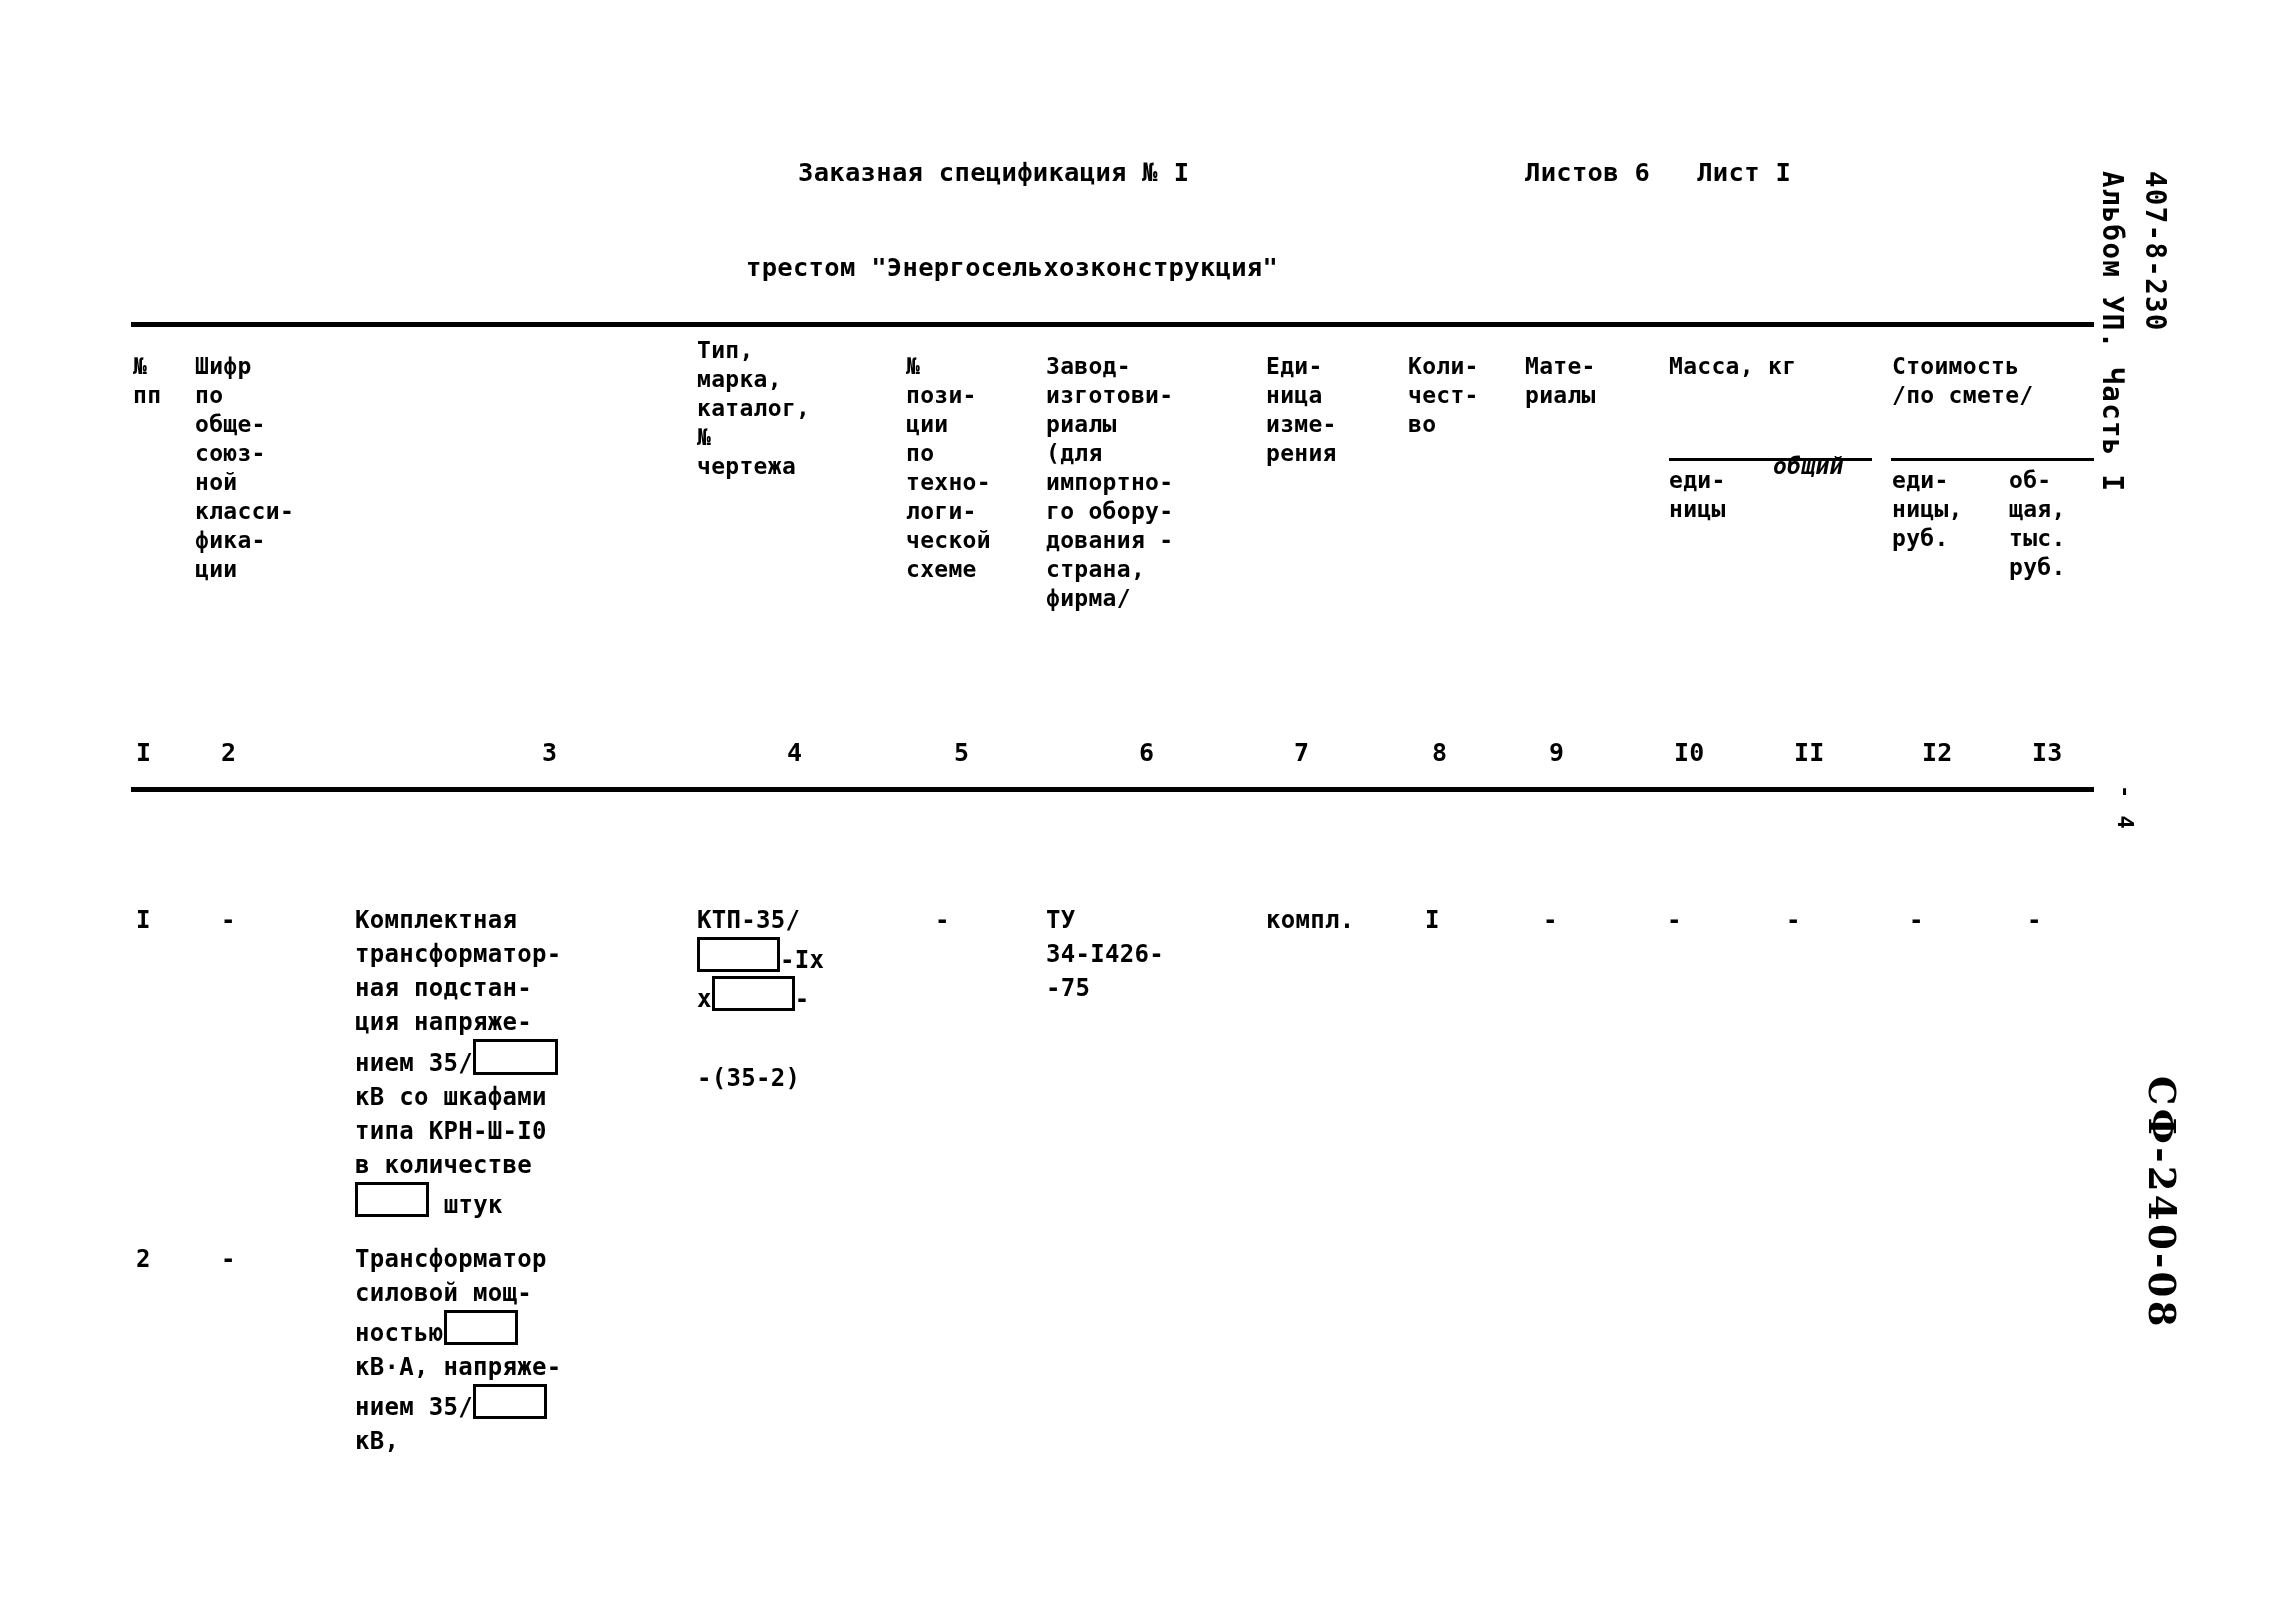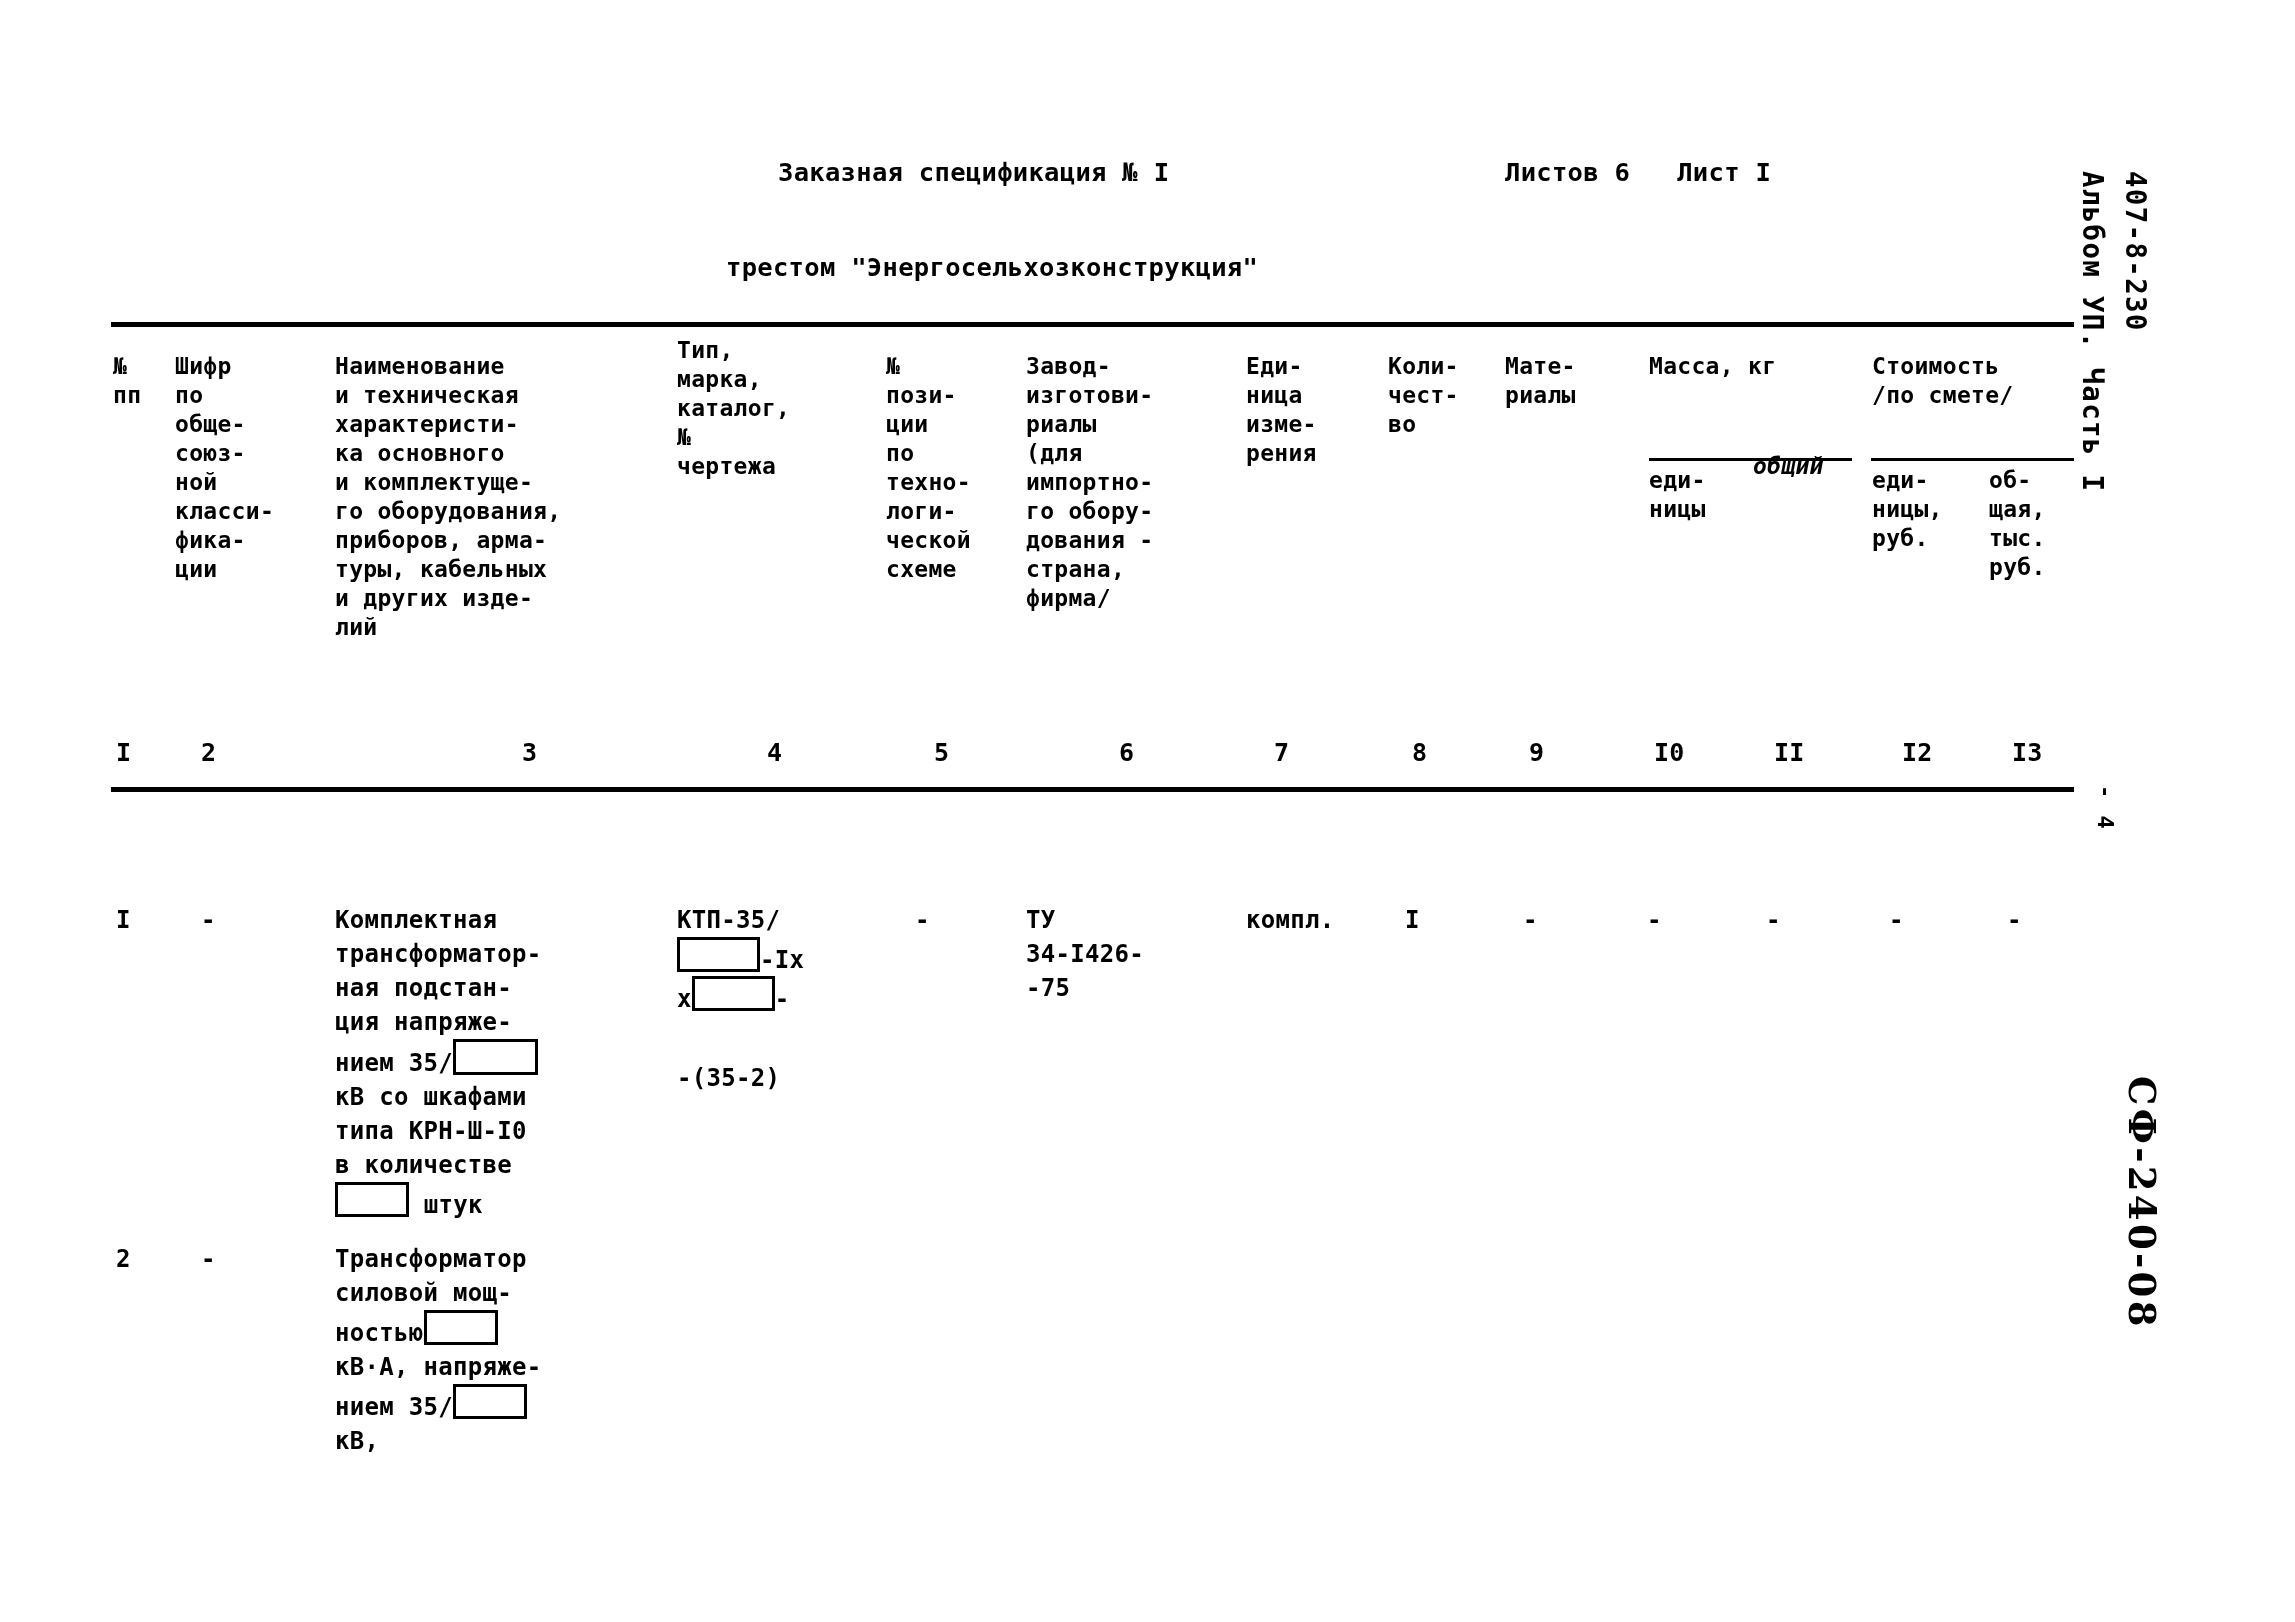--- a/index.html
+++ b/index.html
@@ -94,21 +94,21 @@
   }
   .rot-code{
     font-size:27.5px;line-height:31px;letter-spacing:1.3px;
   }
   .rot-pg{font-size:22px;letter-spacing:2px;}
   .rot-hand{
     font-family:"DejaVu Serif","Liberation Serif",serif;
     font-size:37px;font-weight:700;letter-spacing:3.3px;
   }
 
-  .ink{filter:contrast(115%);}
+  .ink{filter:contrast(115%);margin-left:20px;}
 </style>
 </head>
 <body>
 
 <div class="page ink">
 
   <div class="tw hdr-title">Заказная спецификация № I</div>
   <div class="tw hdr-sheets">Листов 6   Лист I</div>
   <div class="tw hdr-sub2">трестом "Энергосельхозконструкция"</div>
 
@@ -121,30 +121,20 @@
   <div class="tw th" style="left:113px;top:352px;">№
 пп</div>
   <div class="tw th" style="left:175px;top:352px;">Шифр
 по
 обще-
 союз-
 ной
 класси-
 фика-
 ции</div>
-  <div class="tw th" style="left:335px;top:352px;">Наименование
-и техническая
-характеристи-
-ка основного
-и комплектуще-
-го оборудования,
-приборов, арма-
-туры, кабельных
-и других изде-
-лий</div>
   <div class="tw th" style="left:677px;top:336px;">Тип,
 марка,
 каталог,
 №
 чертежа</div>
   <div class="tw th" style="left:886px;top:352px;">№
 пози-
 ции
 по
 техно-

